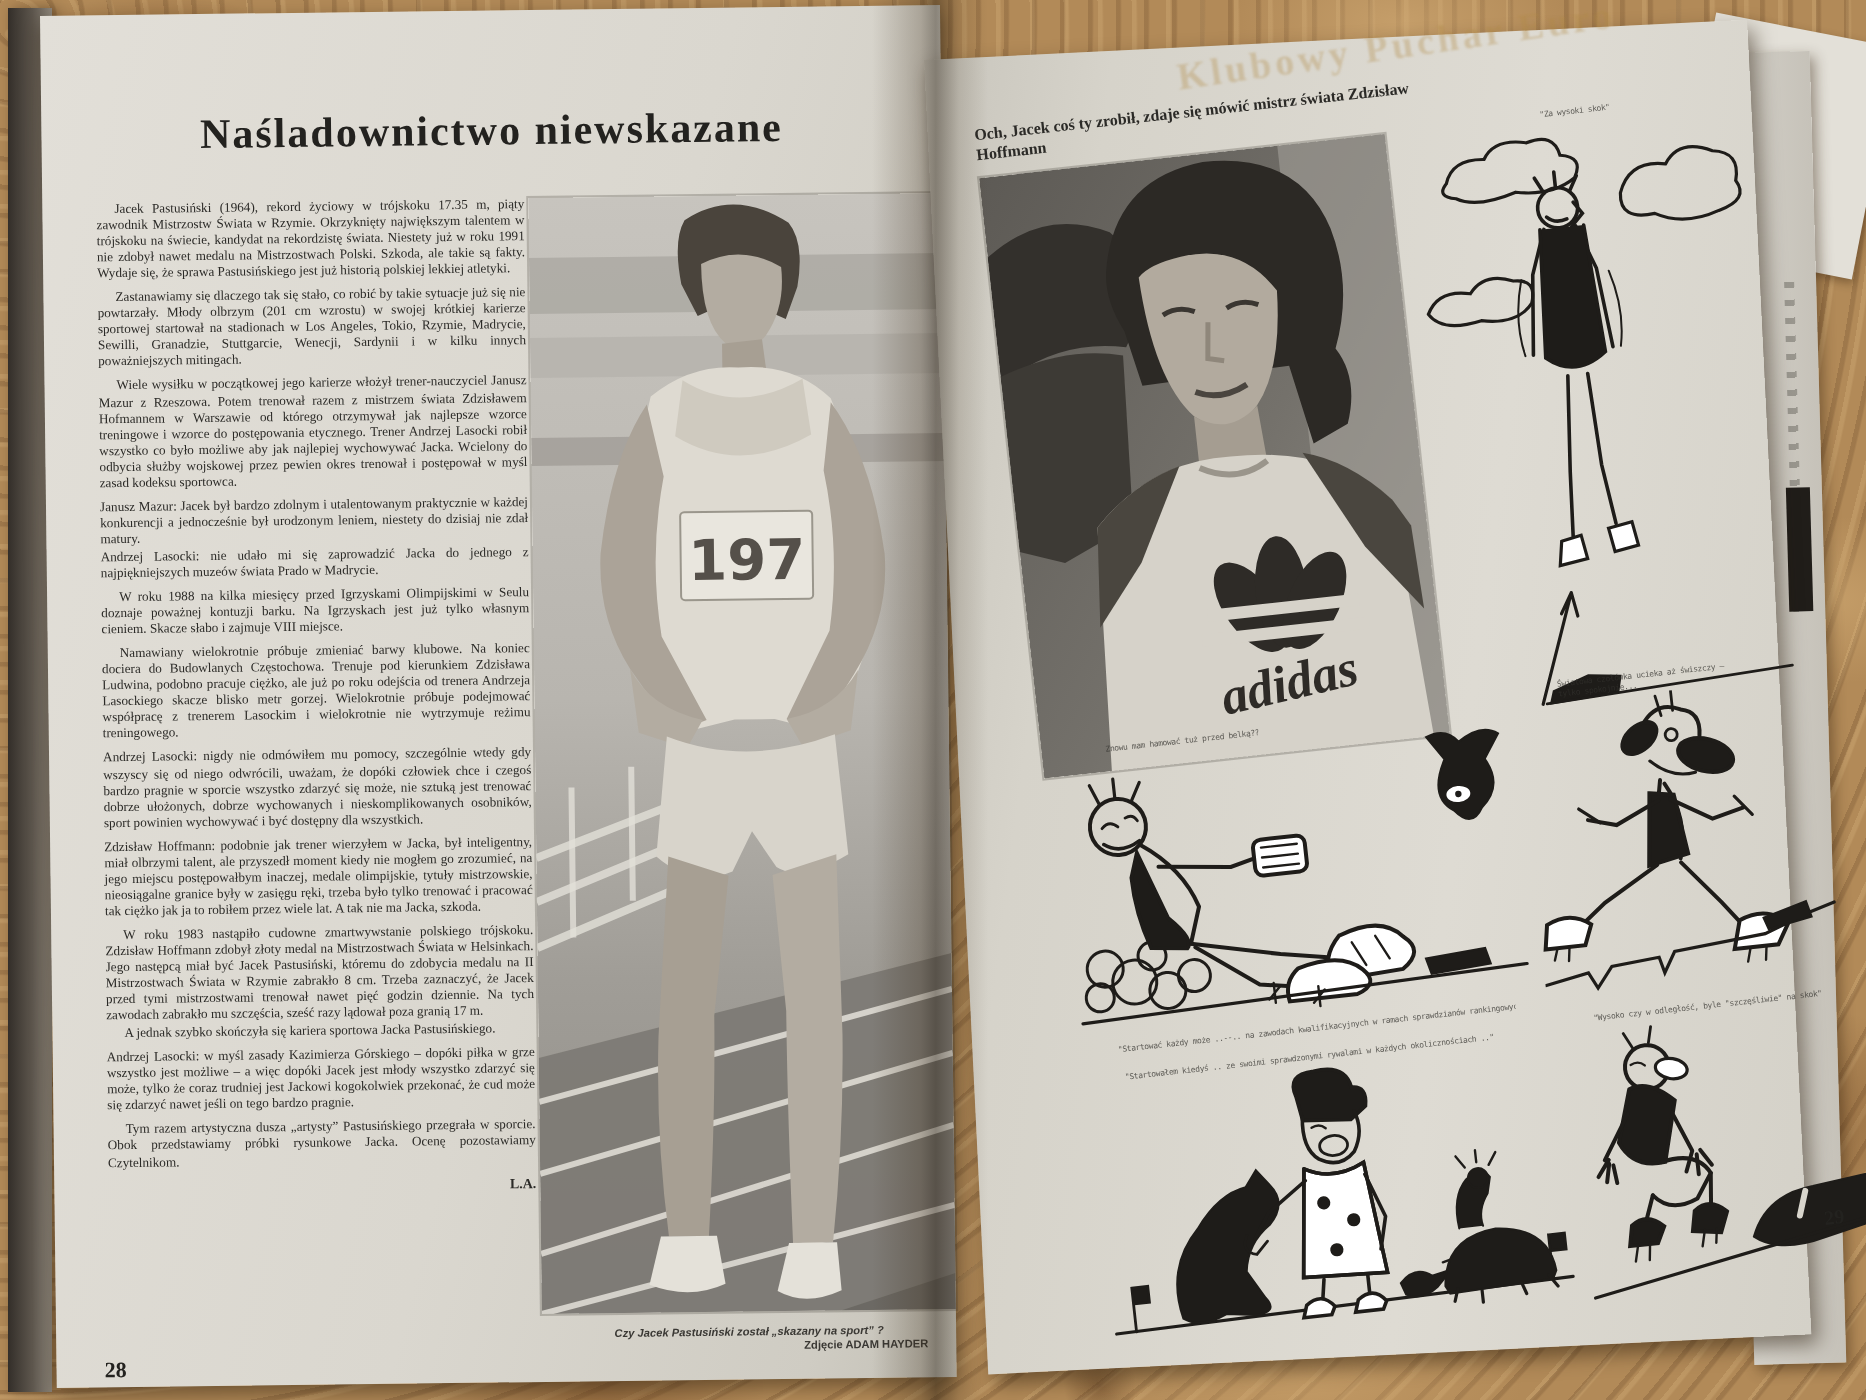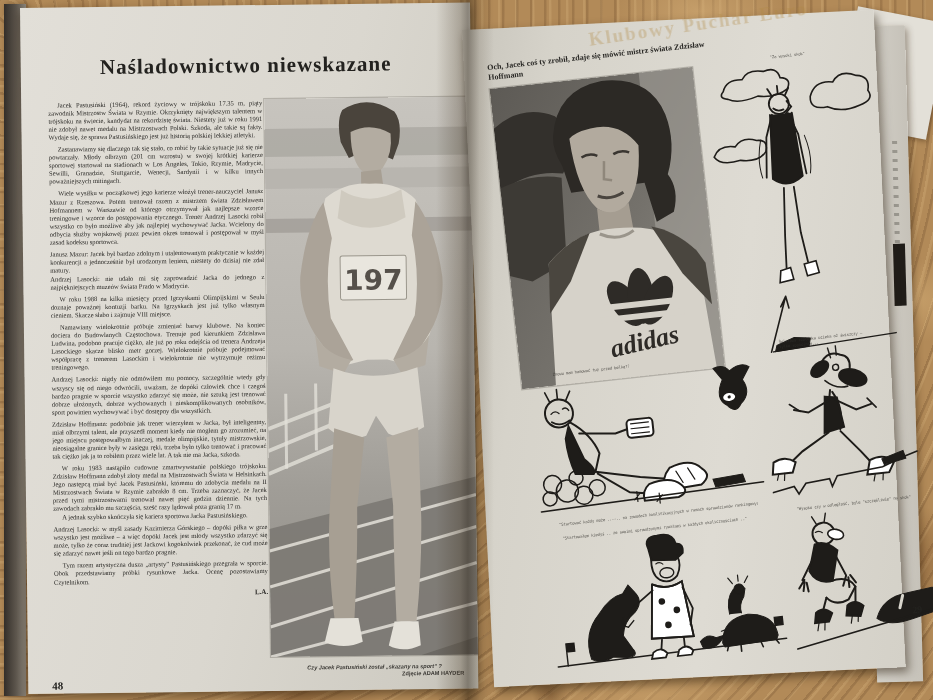--- a/index.html
+++ b/index.html
@@ -146,21 +146,21 @@
           <path d="M150 330 L152 420 Q152 472 146 524 L126 524 Q124 460 124 408 L118 340 Z" fill="#b3aca1"></path>
           <path d="M60 520 L88 520 L92 544 Q74 552 54 544 Z" fill="#e4e1d9"></path>
           <path d="M124 524 L148 524 L150 548 Q132 556 118 548 Z" fill="#e4e1d9"></path>
         </g>
       </svg>
     </div>
     <div id="lp-caption">
       <span>Czy Jacek Pastusiński został „skazany na sport” ?</span>
       <span class="credit">Zdjęcie ADAM HAYDER</span>
     </div>
-    <div id="lp-pagenum">48</div>
+    <div id="lp-pagenum">28</div>
   </div>
 
   <div id="page-right">
     <div id="rp-content">
       <div id="rp-ghost">Klubowy Puchar Euro</div>
       <div id="rp-caption">Och, Jacek coś ty zrobił, zdaje się mówić mistrz świata Zdzisław Hoffmann</div>
 
       <div id="rp-photo">
         <svg width="204" height="302" viewBox="0 0 204 302">
           <defs>

